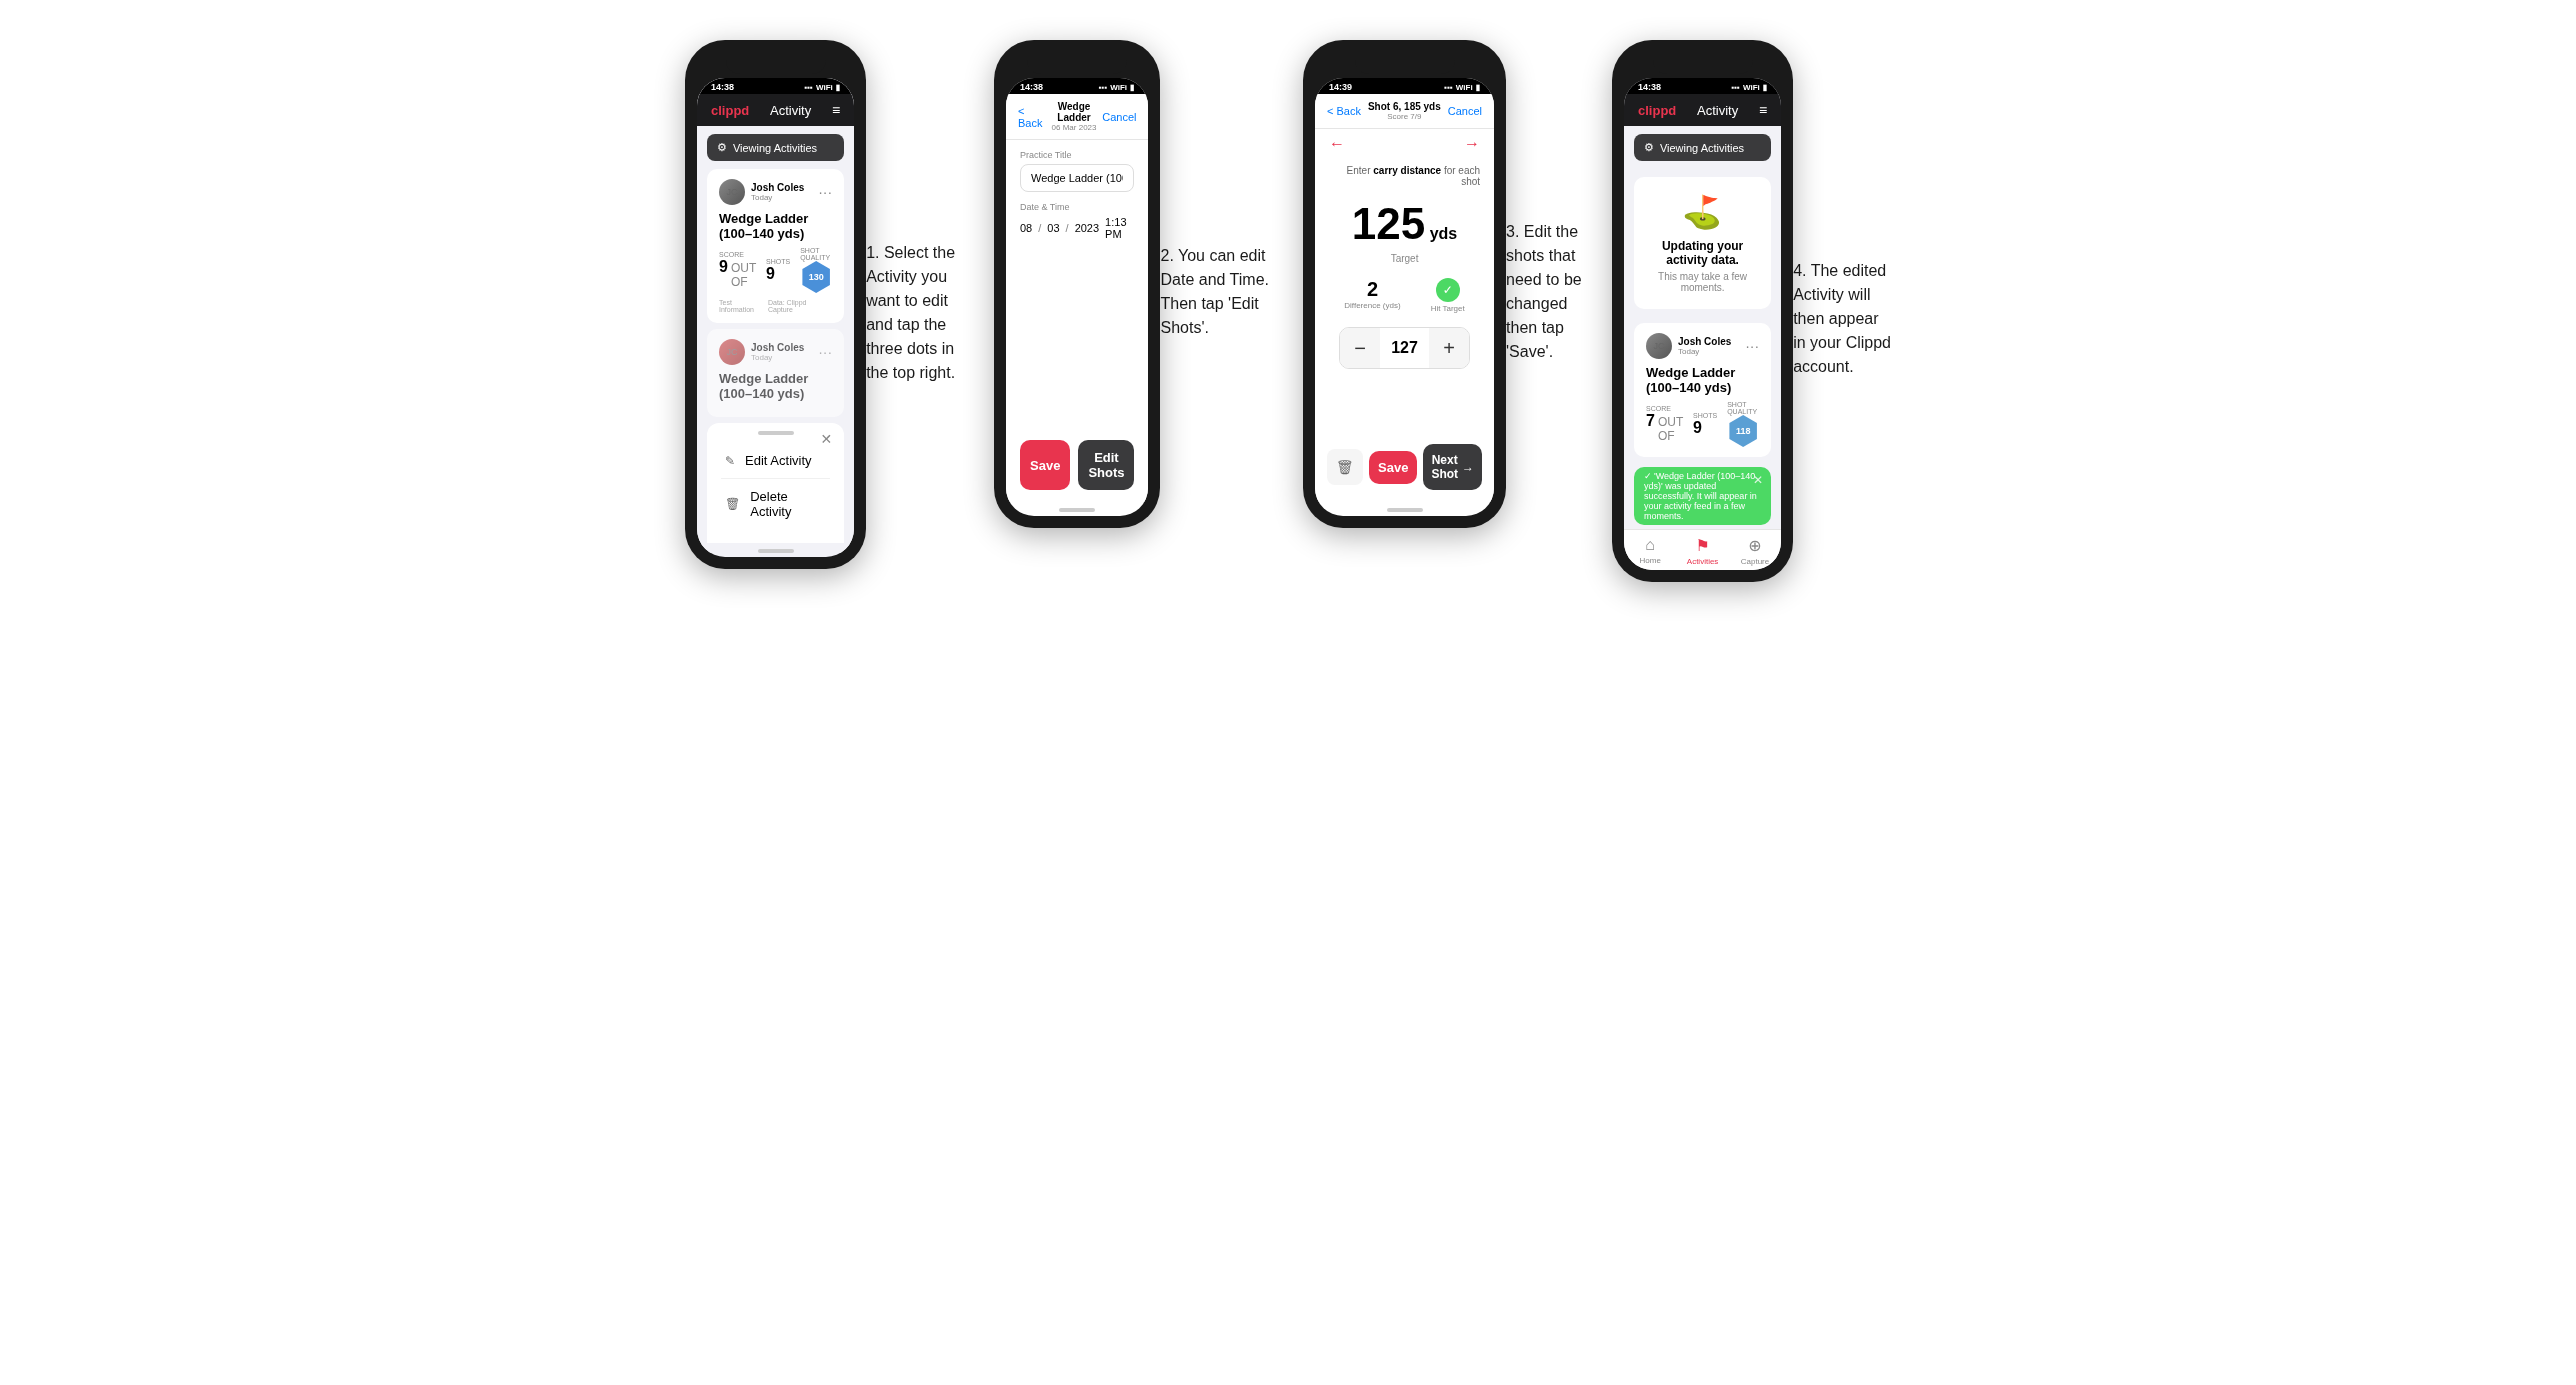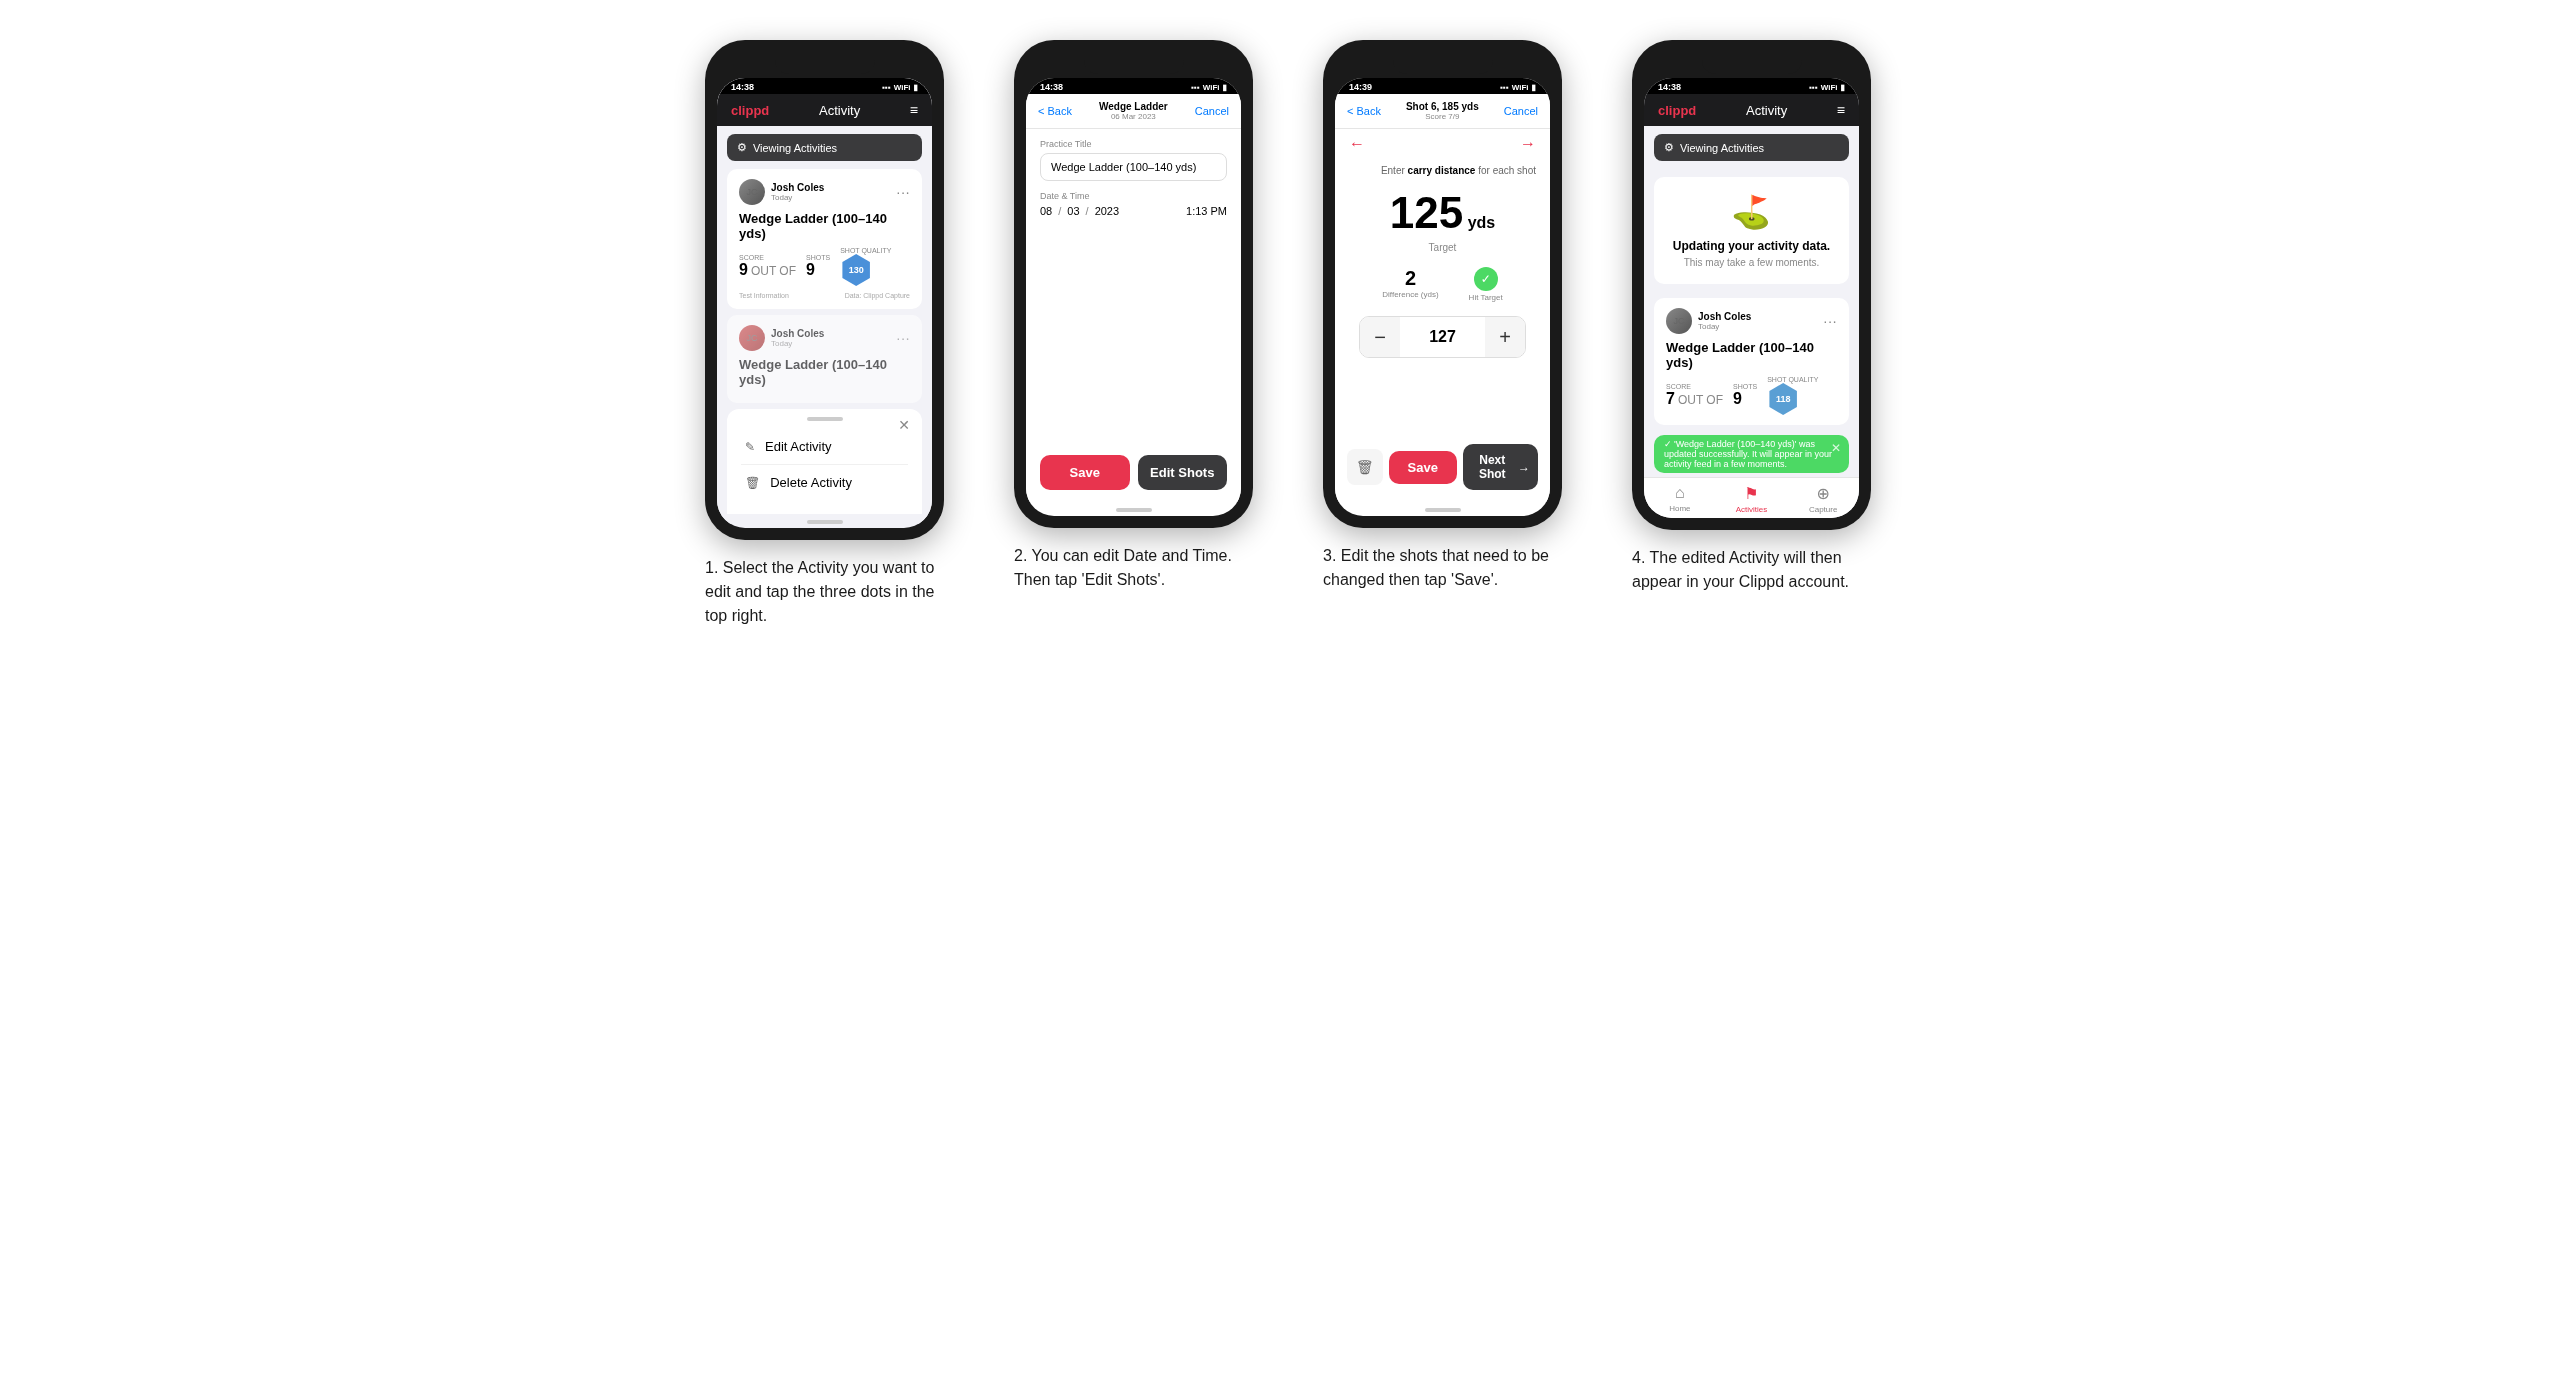--- a/index.html
+++ b/index.html
@@ -14,21 +14,21 @@
     }
     .phones-row {
       display: flex;
       flex-direction: row;
       gap: 30px;
       align-items: flex-start;
       justify-content: center;
     }
     .phone-col {
       display: flex;
-      flex-direction: column;
+      flex-direction: row;
       align-items: center;
       width: 279px;
     }
     .phone-frame {
       width: 239px;
       background: #1a1a1a;
       border-radius: 40px;
       padding: 12px;
       box-shadow: 0 8px 30px rgba(0,0,0,0.3);
       position: relative;

